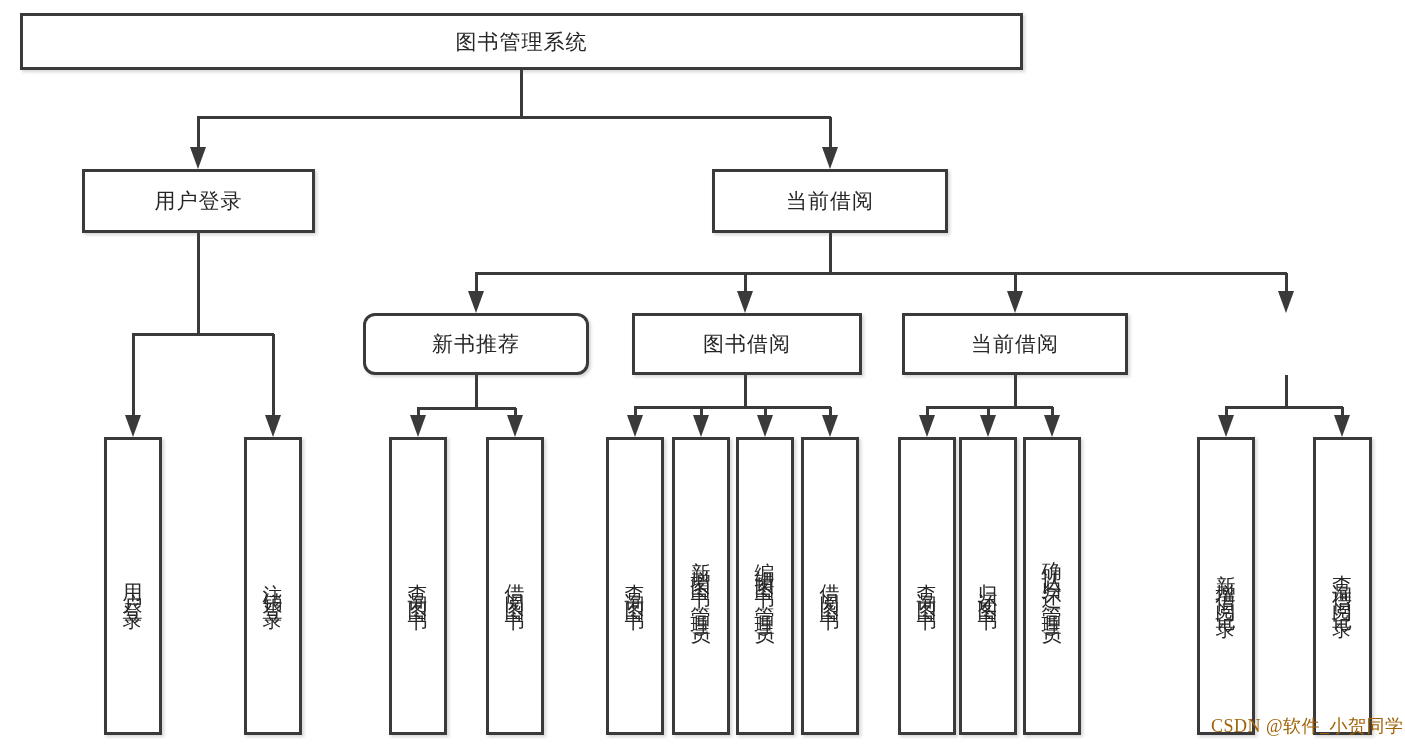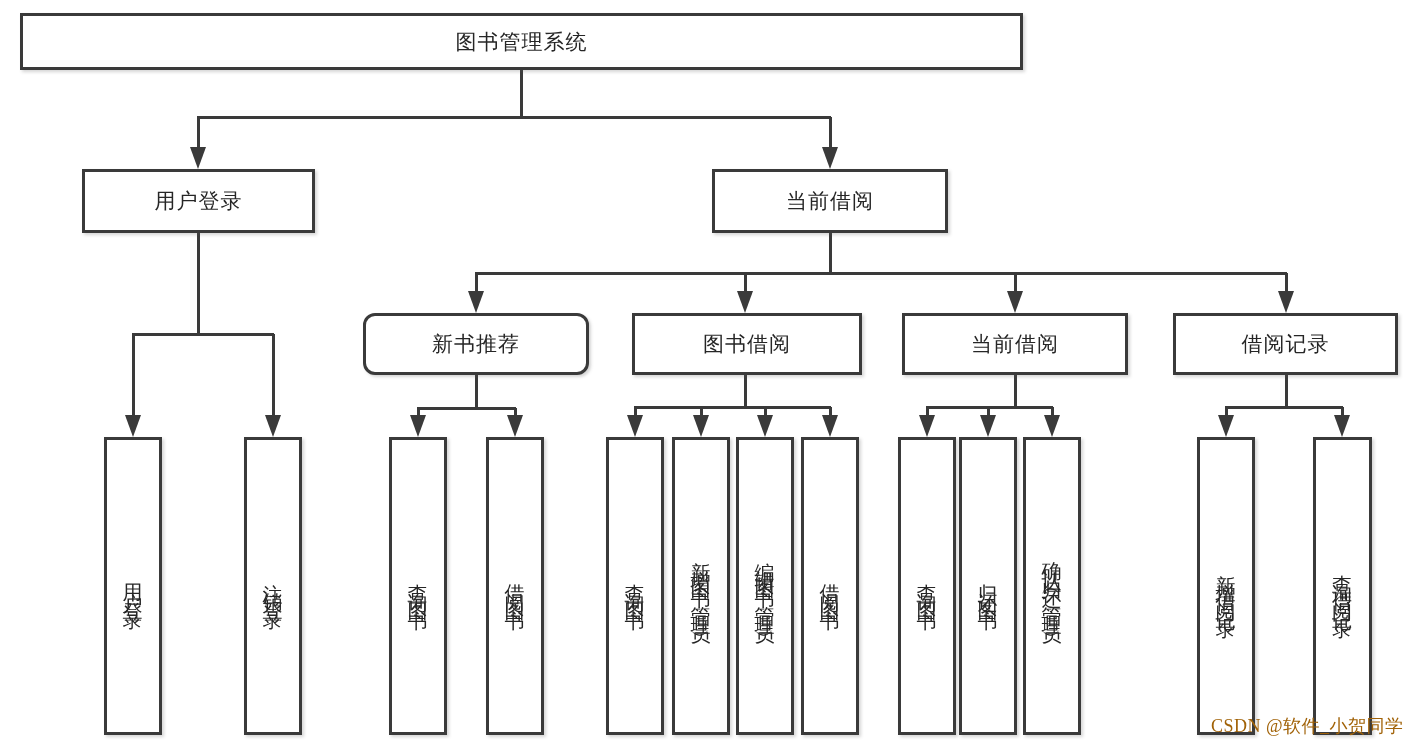--- a/index.html
+++ b/index.html
@@ -129,23 +129,20 @@
 
   <div class="box l3" style="left:363px;width:226px;border-radius:12px;">
     <span class="hlabel">新书推荐</span>
   </div>
   <div class="box l3" style="left:632px;width:230px;">
     <span class="hlabel">图书借阅</span>
   </div>
   <div class="box l3" style="left:902px;width:226px;">
     <span class="hlabel">当前借阅</span>
   </div>
-  <div class="box l3" style="left:1173px;width:225px;">
-    <span class="hlabel">借阅记录</span>
-  </div>
 
   <div class="box leaf" style="left:104px;">
     <span class="vtext">用户登录</span>
   </div>
   <div class="box leaf" style="left:244px;">
     <span class="vtext">注销登录</span>
   </div>
 
   <div class="box leaf" style="left:389px;">
     <span class="vtext">查询图书</span>

